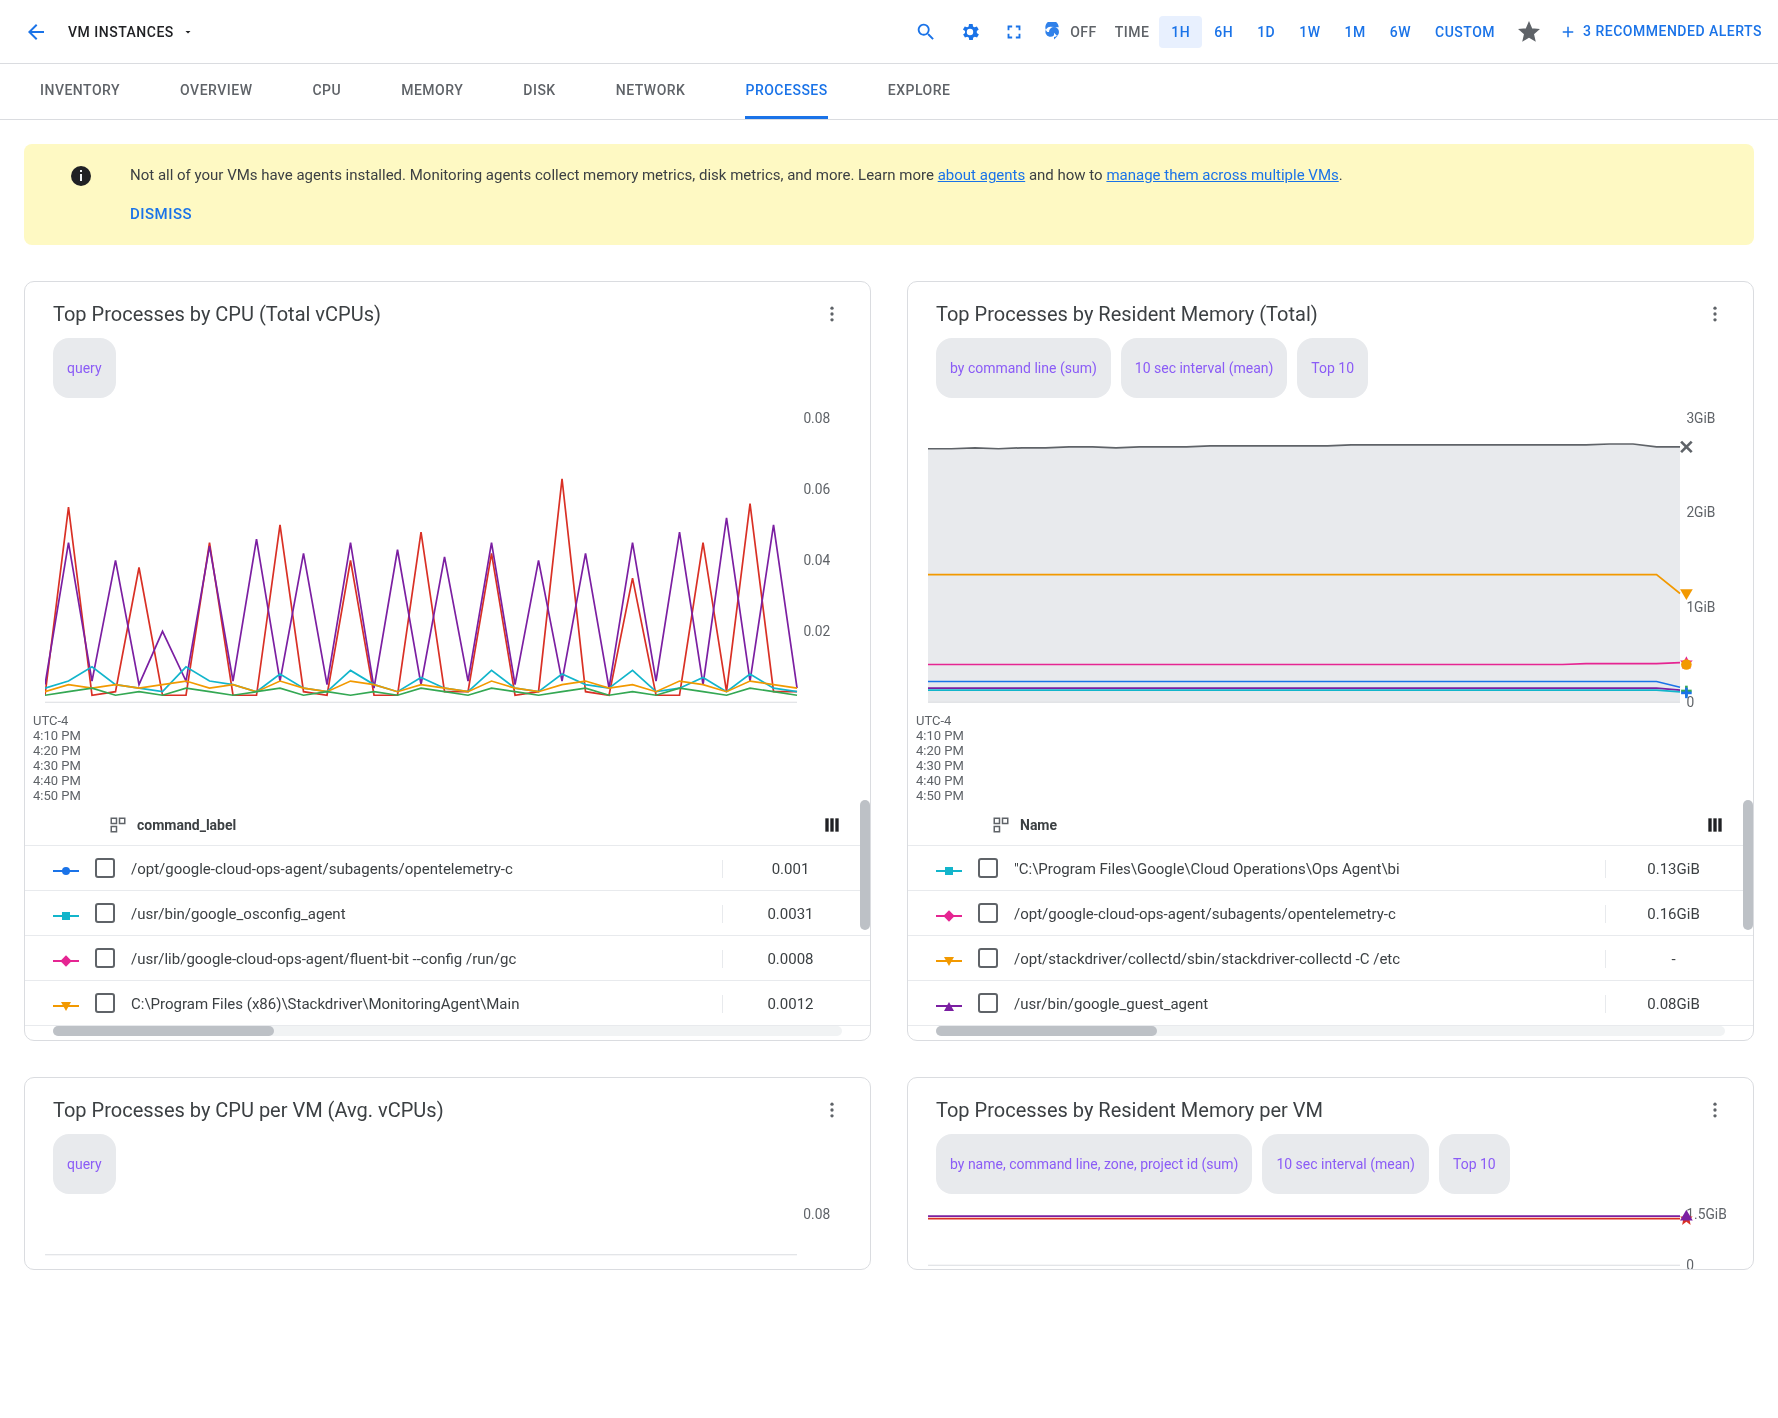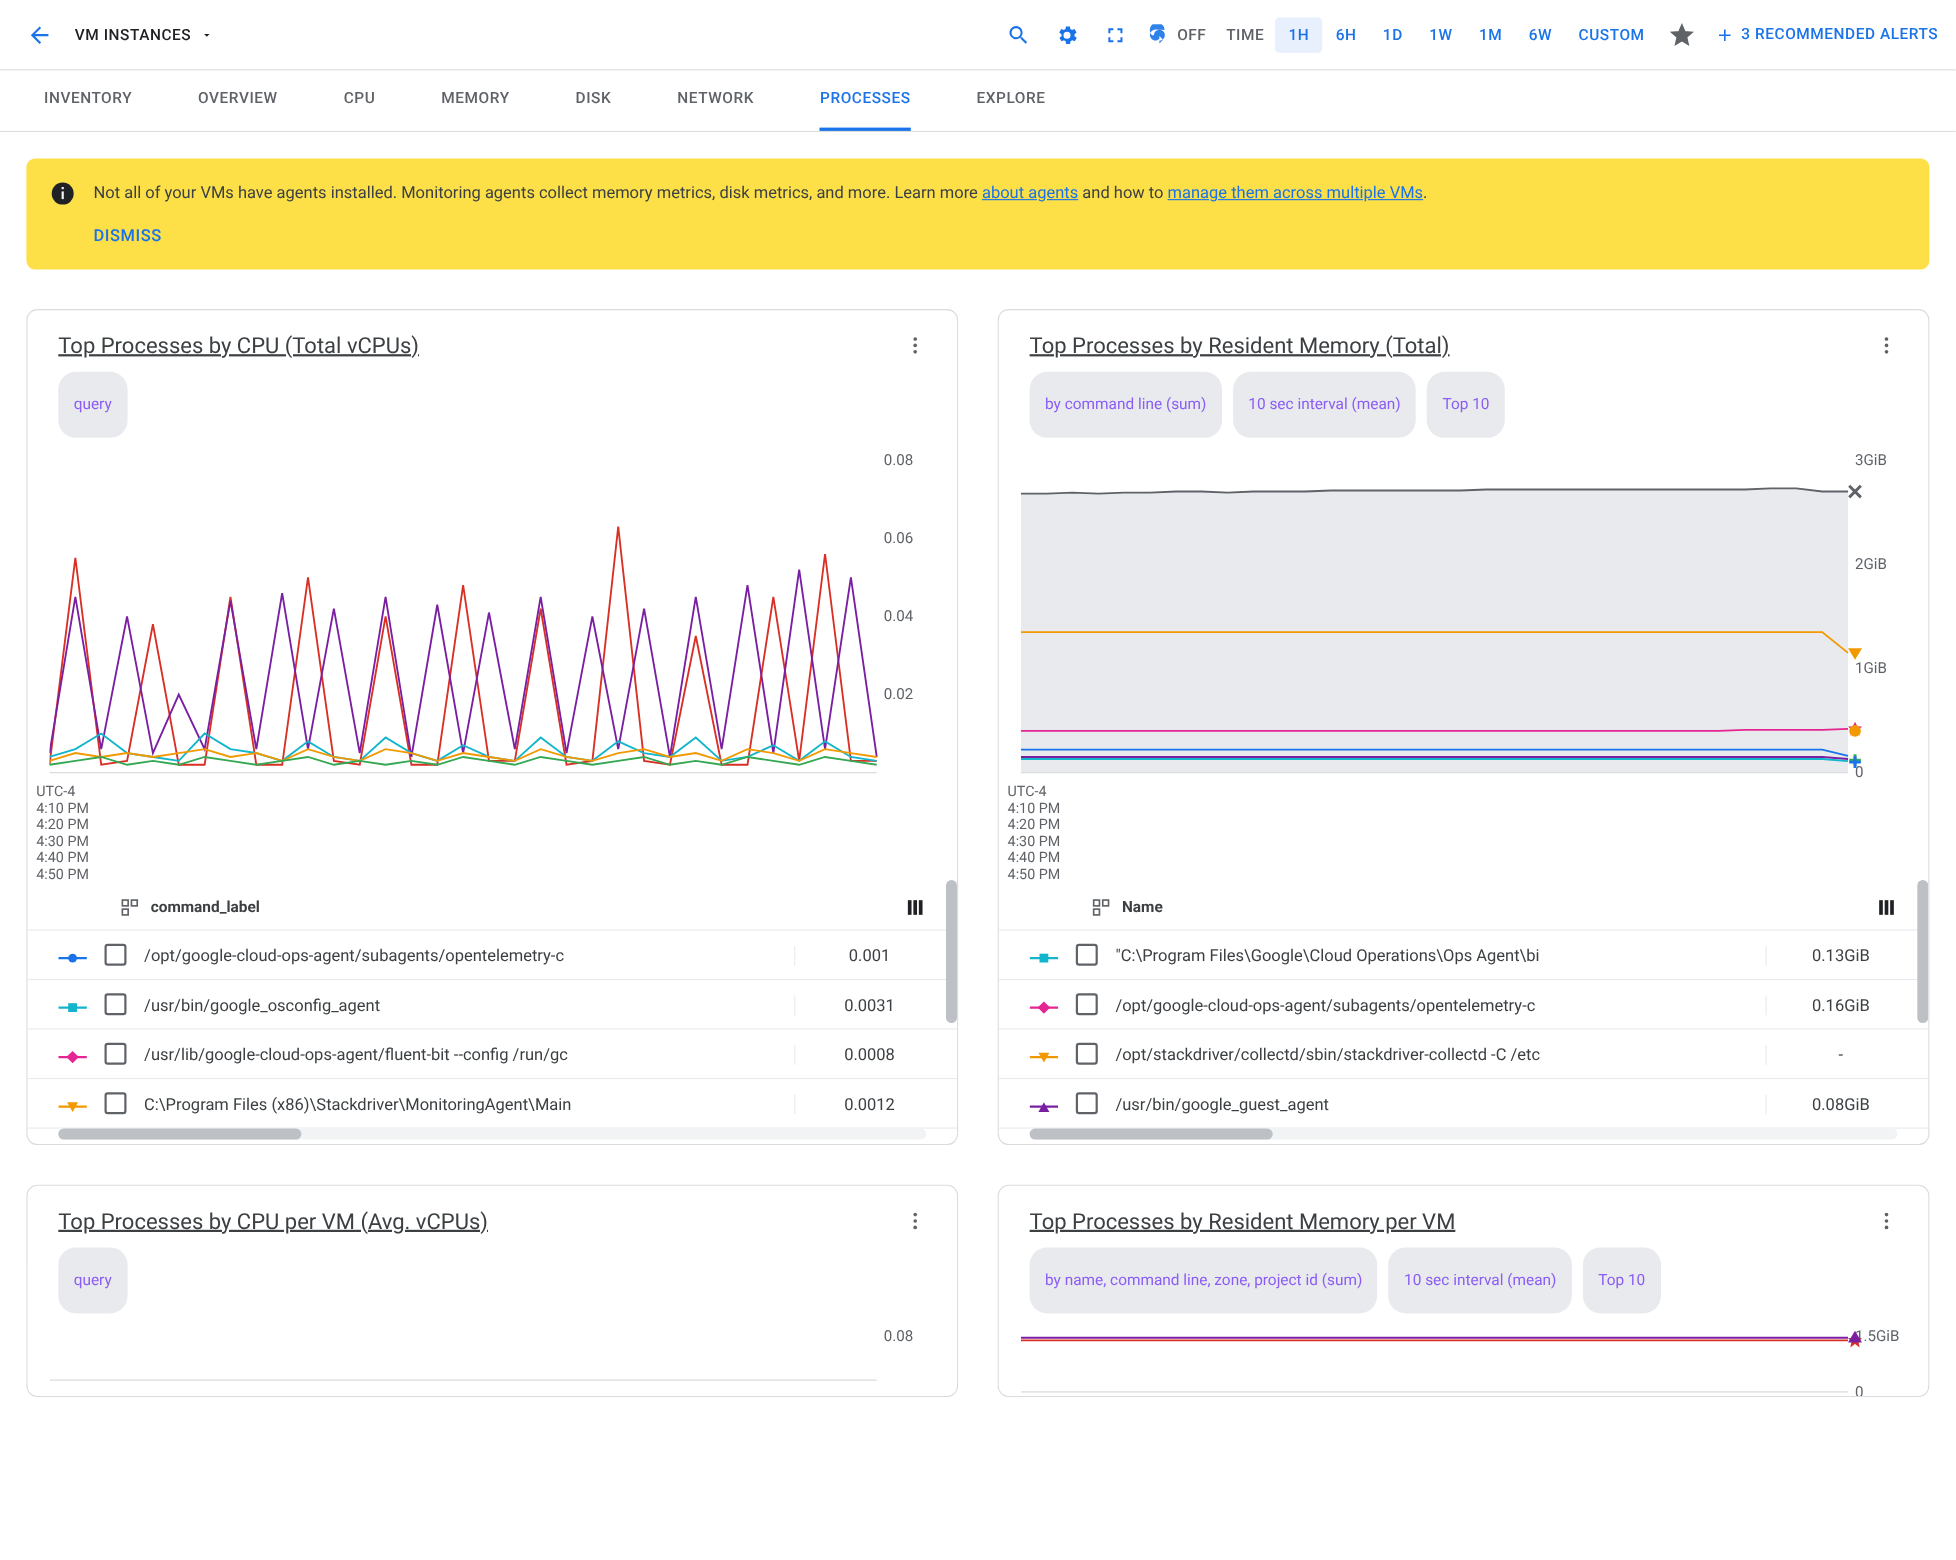--- a/index.html
+++ b/index.html
@@ -18,30 +18,30 @@
 .range-btn.active { background:#e8f0fe; }
 .star-btn { color:#5f6368; }
 .rec-alerts { display:flex; align-items:flex-start; gap:6px; color:#1a73e8; font-weight:500; letter-spacing:.5px; cursor:pointer; margin-left:8px; }
 
 
 .tabs { display:flex; gap:60px; padding:0 40px; border-bottom:1px solid #dadce0; height:56px; align-items:center; }
 .tab { font-weight:500; letter-spacing:.5px; color:#5f6368; cursor:pointer; height:100%; display:flex; align-items:center; border-bottom:3px solid transparent; }
 .tab.active { color:#1a73e8; border-bottom-color:#1a73e8; }
 
 
-.notice { margin:24px 24px 0; background:#fde047; border-radius:8px; padding:20px 21px; display:flex; gap:16px; align-items:flex-start; }
+.notice { margin:24px 24px 0; background:#fef9c3; border-radius:8px; padding:20px 45px; display:flex; gap:37px; align-items:flex-start; }
 .notice-icon { width:24px; height:24px; flex-shrink:0; color:#202124; }
 .notice-body { font-size:15px; line-height:1.5; }
 .notice-body a { color:#1a73e8; text-decoration:underline; }
 .dismiss { color:#1a73e8; font-weight:500; letter-spacing:.5px; margin-top:16px; cursor:pointer; }
 
 
 .grid { display:grid; grid-template-columns:1fr 1fr; gap:36px; padding:36px 24px; }
 .card { border:1px solid #dadce0; border-radius:10px; background:#fff; overflow:hidden; }
-.card-hdr { display:flex; align-items:center; justify-content:space-between; padding:20px 28px 12px;text-decoration:underline; }
+.card-hdr { display:flex; align-items:center; justify-content:space-between; padding:20px 28px 12px; }
 .card-title { font-size:20px; font-weight:400; color:#3c4043; }
 .more { color:#5f6368; cursor:pointer; }
 .chips { display:flex; gap:10px; padding:0 28px 12px; flex-wrap:wrap; }
 .chip { background:#e8eaed; color:#8b5cf6; font-size:14px; padding:22px 14px; border-radius:16px; }
 
 
 .chart-wrap { padding:0 20px; position:relative; }
 .chart-svg { width:100%; display:block; }
 .xaxis { display:flex; justify-content:center; padding:6px 40px 2px 8px; font-size:13px; color:#5f6368;flex-direction:column; }
 

